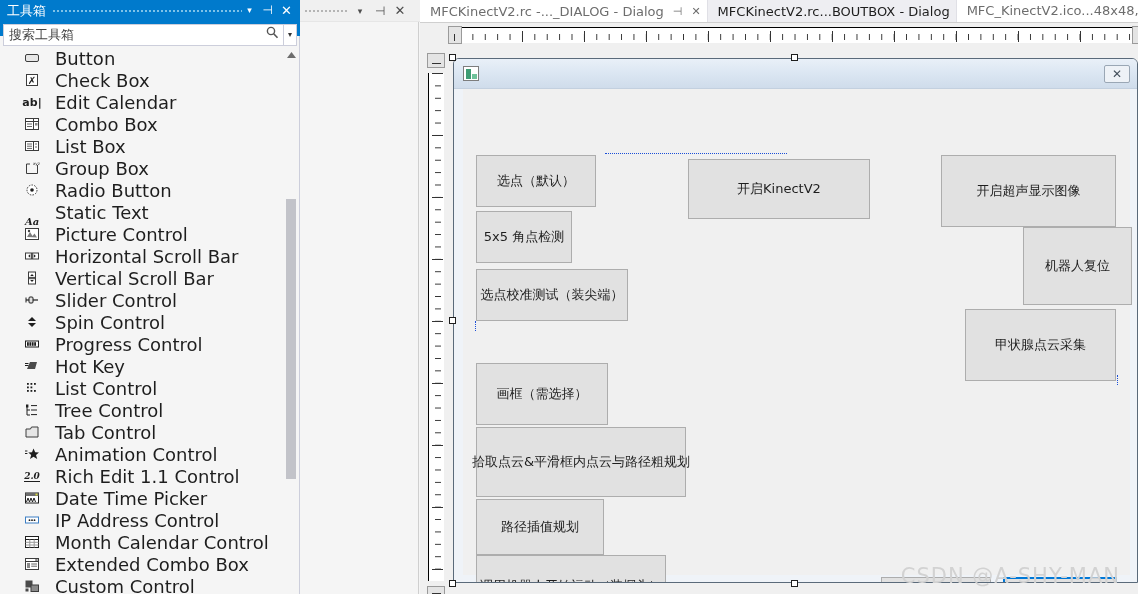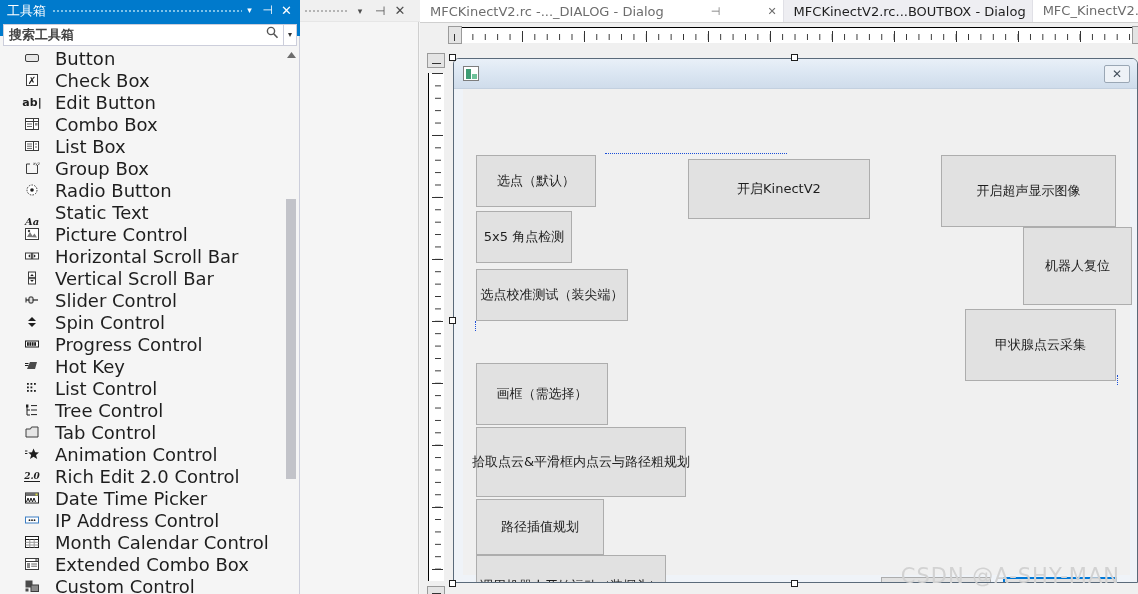--- a/index.html
+++ b/index.html
@@ -49,21 +49,21 @@
     position: absolute; left: 3px; top: 24px;
     width: 294px; height: 22px;
     background: #ffffff;
     border: 1px solid #cccedb;
     display: flex; align-items: center;
   }
   #toolbox-search .search-text {
     flex: 1; padding-left: 5px;
     font-size: 13px; color: #444444;
     font-family: "DejaVu Sans", sans-serif;
-    white-space: nowrap; overflow: hidden; font-weight: bold;
+    white-space: nowrap; overflow: hidden;
   }
   #toolbox-search .search-icon {
     width: 22px; height: 20px; text-align: center;
     line-height: 20px; font-size: 13px; color: #555555;
   }
   #toolbox-search .search-sep {
     width: 1px; height: 20px; background: #cccedb;
   }
   #toolbox-search .search-drop {
     width: 12px; height: 20px; text-align: center;
@@ -154,21 +154,20 @@
     display: flex; align-items: stretch;
   }
   .tab {
     display: flex; align-items: center;
     padding: 0 6px 0 10px;
     font-size: 13px;
     font-family: "DejaVu Sans", sans-serif;
     white-space: nowrap;
     border-right: 1px solid #e0e0e6;
     cursor: default;
-    gap: 38px;
   }
   .tab.inactive { background: #ffffff; color: #6d6d6d; }
   .tab.active   { background: #eeeef2; color: #1e1e1e; }
   .tab .tab-label { }
   .tab .tab-pin, .tab .tab-x {
     margin-left: 9px; font-size: 11px; color: #6d6d6d;
   }
 
   
   #editor {
@@ -384,21 +383,21 @@
               <rect x="2.5" y="1.5" width="11" height="11" fill="#fff" stroke="#3c3c3c"></rect>
               <text x="8" y="11" font-size="10" font-family="DejaVu Sans" text-anchor="middle" fill="#1e1e1e">✗</text>
             </svg>
           </span>
           <span class="tlabel">Check Box</span>
         </div>
         <div class="tool-row">
           <span class="tico">
             <span style="font:bold 11px 'DejaVu Sans',sans-serif;color:#1e1e1e;">ab|</span>
           </span>
-          <span class="tlabel">Edit Button</span>
+          <span class="tlabel">Edit Calendar</span>
         </div>
         <div class="tool-row">
           <span class="tico">
             <svg width="16" height="14" viewBox="0 0 16 14">
               <rect x="1.5" y="1.5" width="13" height="11" fill="#fff" stroke="#3c3c3c"></rect>
               <line x1="1.5" y1="4.5" x2="14.5" y2="4.5" stroke="#3c3c3c"></line>
               <line x1="9.5" y1="1.5" x2="9.5" y2="12.5" stroke="#3c3c3c"></line>
               <line x1="3" y1="7" x2="8" y2="7" stroke="#666"></line>
               <line x1="3" y1="9.5" x2="8" y2="9.5" stroke="#666"></line>
               <rect x="11" y="6" width="2.5" height="2.5" fill="#888"></rect>
@@ -564,21 +563,21 @@
               <line x1="1" y1="4" x2="3.4" y2="4" stroke="#1e1e1e"></line>
               <line x1="1" y1="6.5" x2="3.4" y2="6.5" stroke="#1e1e1e"></line>
             </svg>
           </span>
           <span class="tlabel">Animation Control</span>
         </div>
         <div class="tool-row">
           <span class="tico">
             <span style="font:italic bold 9px 'DejaVu Serif',serif;color:#1e1e1e;border-bottom:1px solid #1e1e1e;">2.0</span>
           </span>
-          <span class="tlabel">Rich Edit 2.0 Control</span>
+          <span class="tlabel">Rich Edit 1.1 Control</span>
         </div>
         <div class="tool-row">
           <span class="tico">
             <svg width="16" height="14" viewBox="0 0 16 14">
               <rect x="1.5" y="2" width="13" height="10" fill="#fff" stroke="#1e1e1e"></rect>
               <rect x="1.5" y="2" width="13" height="3" fill="#6d6d6d"></rect>
               <rect x="11.5" y="2.6" width="2" height="1.8" fill="#d8d840"></rect>
               <path d="M2.5 11 L4 7 L5.5 11 L7 7 L8.5 11 L10 7 L11.5 11" fill="none" stroke="#1e1e1e"></path>
             </svg>
           </span>

